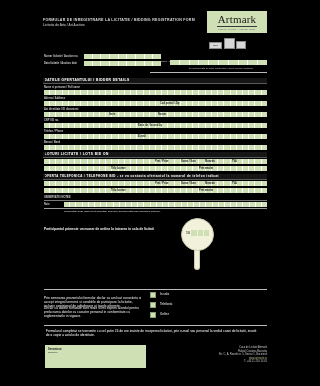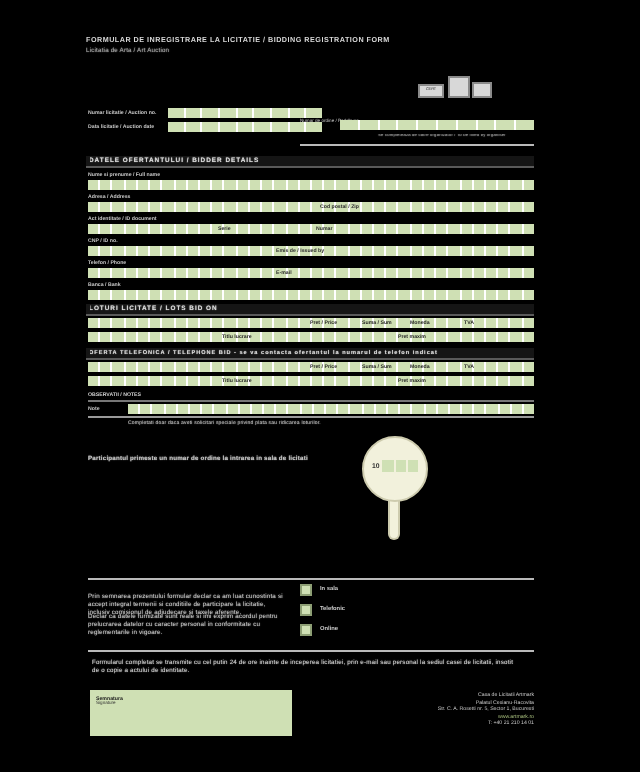--- a/index.html
+++ b/index.html
@@ -188,20 +188,24 @@
   .contact .link { color: #a9c07e; }
 </style>
 </head>
 <body>
 
 <div class="page">
 
   <div class="hdr-title">FORMULAR DE INREGISTRARE LA LICITATIE / BIDDING REGISTRATION FORM</div>
   <div class="hdr-sub t">Licitatia de Arta / Art Auction</div>
 
+  <div class="logo-box">
+    <div class="logo-word">Artmark</div>
+    <div class="logo-tag">Casa de licitatii / Auction House</div>
+  </div>
   <div class="logo-badges">
     <div class="badge rect">
       <div class="badge lbl" style="border:none;background:none">CERT</div>
     </div>
     <div class="badge sq"></div>
     <div class="badge rect2"></div>
   </div>
 
   <div class="lbl-l b" style="left:44px; top:55px;">Numar licitatie / Auction no.</div>
   <div class="cells" style="left:84px; top:54px; width:77px;">

